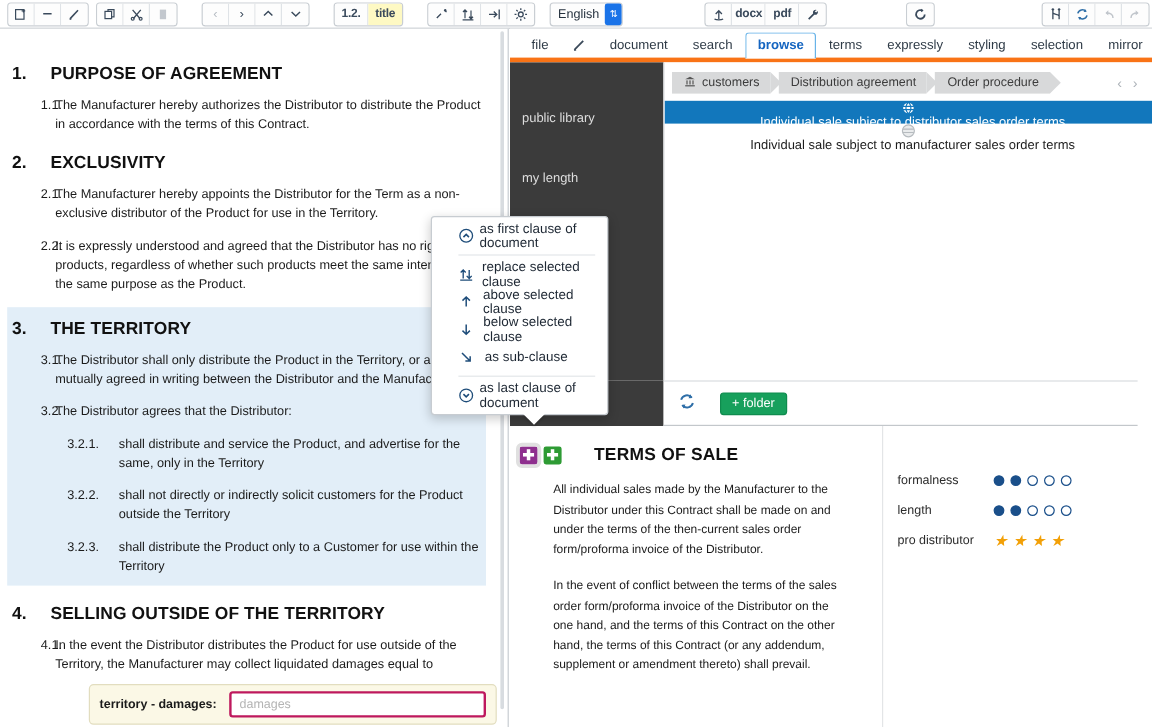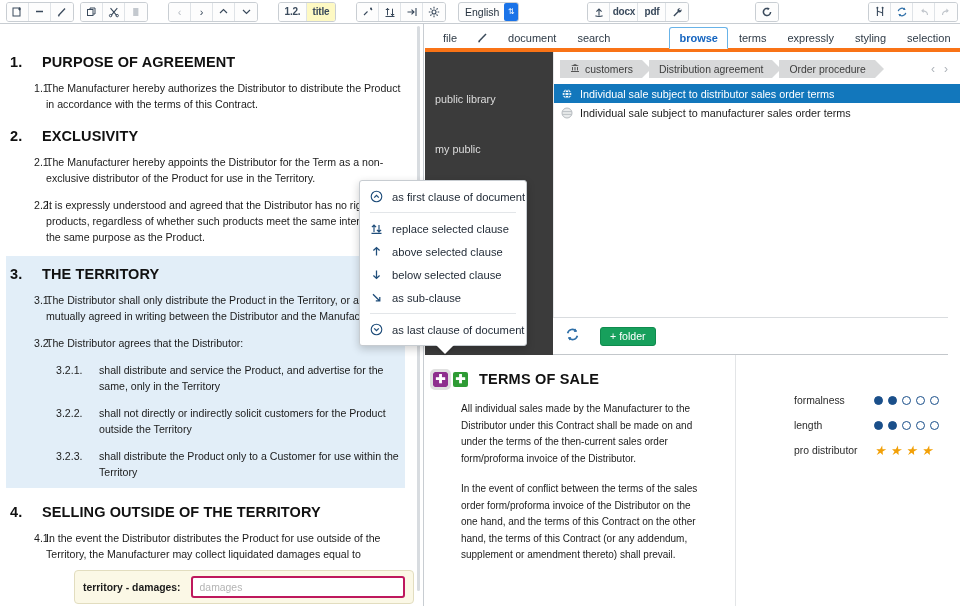--- a/index.html
+++ b/index.html
@@ -107,21 +107,21 @@
     font-size: 11px; color: #2f3b47;
     display: flex; align-items: center;
     border: 1px solid transparent; border-bottom: none;
   }
   .tab.pencil { padding: 0 7px; color: #3b4a5a; }
   .tab.active {
     color: #1565c0; font-weight: 600;
     background: #fff;
     border: 1px solid #68b3e8; border-bottom: 1px solid #fff;
     border-radius: 3px 3px 0 0;
-    position: relative; top: 1px; margin-left: 48px;
+    position: relative; top: 1px;
   }
 
   .browse-body { position: relative; width: 535px; height: 554px; }
 
   .lib-panel {
     position: absolute; left: 0; top: 0; width: 128px; height: 265px;
     background: #3b3b3b;
   }
   .lib-item {
     font-size: 10.8px; color: #dddddd; padding: 1px 0 1px 10px; line-height: 15px; margin-top: 33px;
@@ -141,21 +141,21 @@
   .crumb:after {
     content: ""; position: absolute; right: -9px; top: 0;
     width: 0; height: 0; border-top: 9px solid transparent;
     border-bottom: 9px solid transparent; border-left: 9px solid #d8d9da;
   }
   .crumb .bank { margin-right: 5px; font-size: 10px; color: #555; }
   .crumb-nav { margin-left: auto; display: flex; align-items: center; gap: 9px; padding-right: 12px; color: #adb3b9; font-size: 12px;}
 
   .result-row {
     height: 19px; display: flex; align-items: center;
-    font-size: 10.8px; color: #1c1c1c; padding-left: 7px;
+    font-size: 10.8px; color: #1c1c1c; padding-left: 7px; flex-direction: column;
   }
   .result-row.sel { background: #1277bc; color: #fff; }
   .result-row .ic { width: 19px; display: flex; align-items: center; }
   .browse-rows { margin-top: 4px; }
 
   .refresh-bar {
     position: absolute; left: 128px; top: 265px; right: 12px; height: 38px;
     background: #fff; border-top: 1px solid #d9dcdf; border-bottom: 1px solid #c3c7cb;
     display: flex; align-items: center; padding-left: 12px;
   }
@@ -177,39 +177,39 @@
   }
   .preview-main { width: 310px; padding: 16px 0 0 8px; }
   .prev-title-row { display: flex; align-items: center; margin-bottom: 14px; }
   .sq {
     width: 15px; height: 15px; border-radius: 2px; margin-right: 3px;
     display: flex; align-items: center; justify-content: center;
     color: #fff; font-size: 12px; font-weight: 700; line-height: 1;
   }
   .sq.purple { background: #8e2f8e; outline: 3px solid #e0e0e0; margin-right: 5px; }
   .sq.green { background: #2e9b34; }
-  .prev-title { font-size: 14.5px; font-weight: 700; color: #111; margin-left: 8px; letter-spacing: .2px; }
+  .prev-title { font-size: 14.5px; font-weight: 700; color: #111; margin-left: 24px; letter-spacing: .2px; }
   .prev-p { font-size: 10px; line-height: 16.5px; color: #1b1b1b; margin: 0 0 14px 0; padding-left: 28px; width: 274px; }
 
   .meta {
     width: 225px; border-left: 1px solid #e3e5e7; padding: 33px 0 0 12px;
   }
   .meta-row { display: flex; align-items: center; height: 25px; }
-  .meta-label { width: 80px; font-size: 10.4px; color: #2b2b2b; margin-left: 46px; }
+  .meta-label { width: 80px; font-size: 10.4px; color: #2b2b2b; }
   .dots { display: flex; gap: 5px; }
   .dot { width: 9px; height: 9px; border-radius: 50%; border: 1.6px solid #1a4f8a; }
   .dot.on { background: #1a4f8a; }
   .stars { display: flex; gap: 4px; color: #f2a007; font-size: 13px; line-height: 1; }
 
   
   .popup {
-    position: absolute; left: 359px; top: 180px; width: 168px;
+    position: absolute; left: 359px; top: 180px; width: 148px;
     background: #fff; border: 1px solid #c7ccd1; border-radius: 3px;
     box-shadow: 0 3px 9px rgba(0,0,0,.20);
-    padding: 4px 0 4px 0; z-index: 40;
+    padding: 4px 0 4px 12px; z-index: 40;
   }
   .popup:after {
     content: ""; position: absolute; left: 76px; bottom: -9px;
     width: 0; height: 0;
     border-left: 9px solid transparent; border-right: 9px solid transparent;
     border-top: 9px solid #fff;
     filter: drop-shadow(0 2px 1px rgba(0,0,0,.12));
   }
   .pop-item {
     display: flex; align-items: center; height: 23px;
@@ -479,21 +479,21 @@
       <div class="tab">styling</div>
       <div class="tab">selection</div>
       <div class="tab">mirror</div>
     </div>
 
     <div class="browse-body">
 
       <div class="lib-panel">
         <div class="lib-top">
           <div class="lib-item">public library</div>
-          <div class="lib-item">my public</div>
+          <div class="lib-item">my length</div>
           <div class="lib-item">my documents</div>
           <div class="lib-item">all customers</div>
         </div>
       </div>
 
       <div class="browse-main">
         <div class="crumbs">
           <div class="crumb">
             <span class="bank">
               <svg width="10" height="10" viewBox="0 0 10 10">

